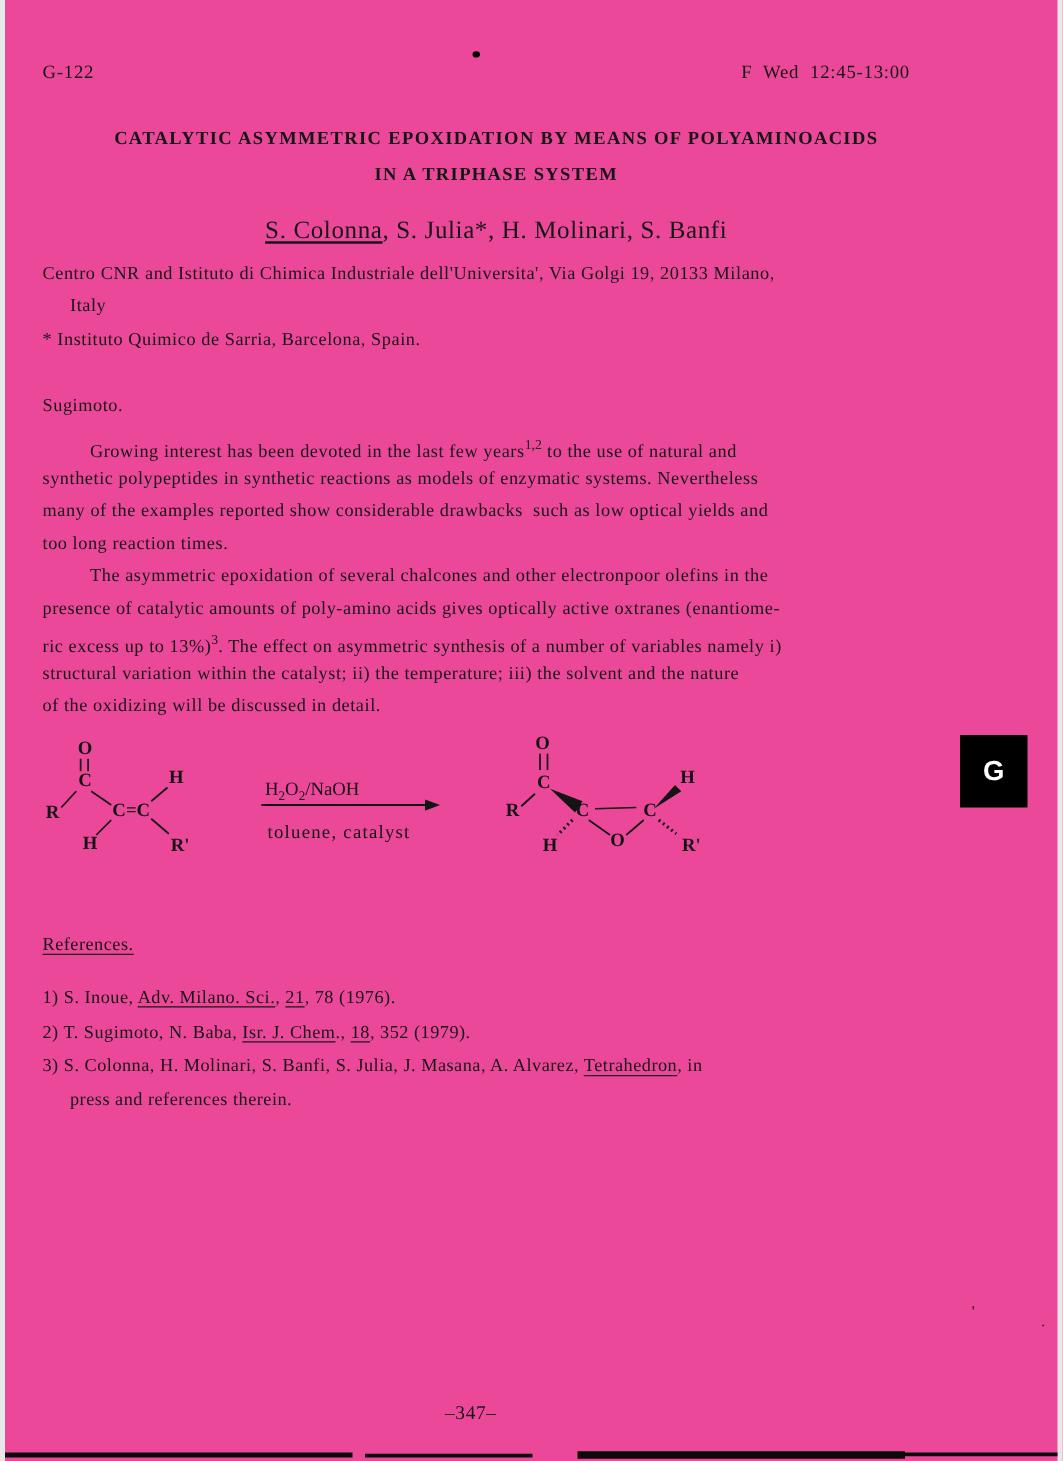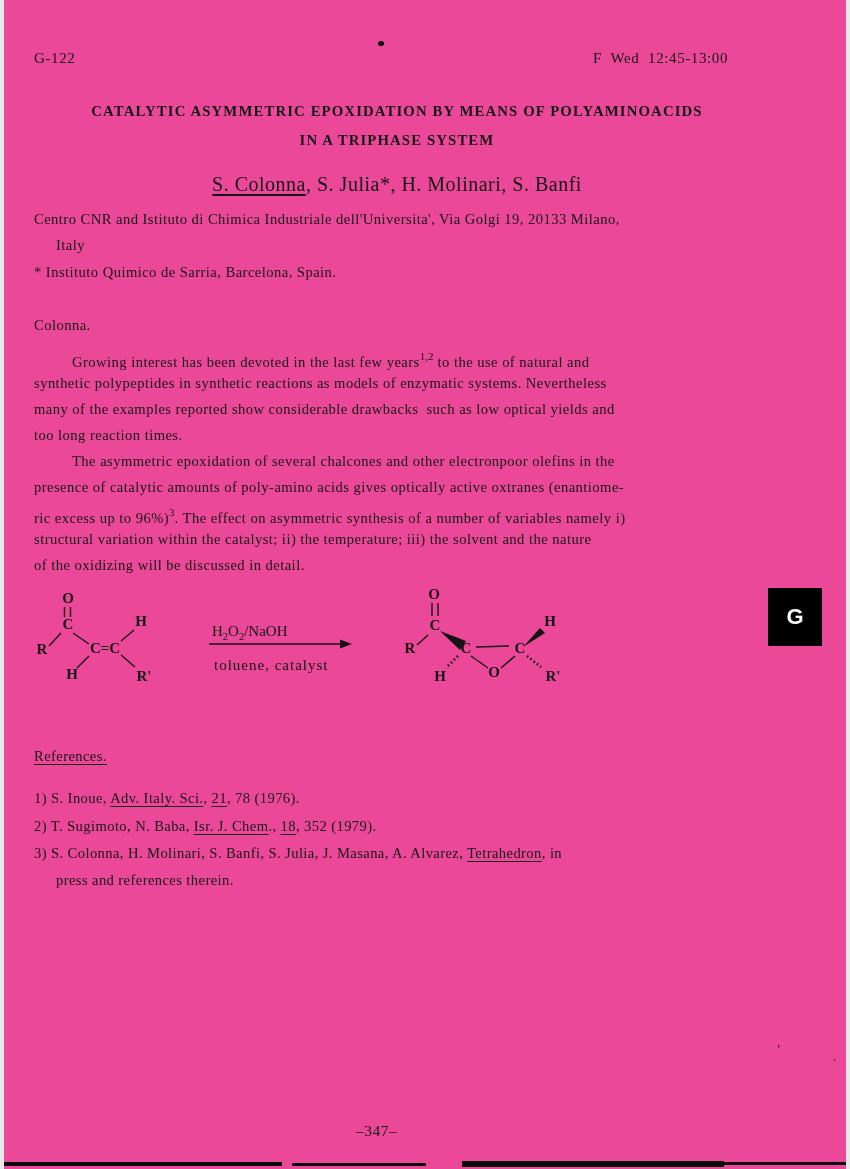--- a/index.html
+++ b/index.html
@@ -37,30 +37,30 @@
 
   <div class="abs title" style="top:103px;text-align:center;">CATALYTIC ASYMMETRIC EPOXIDATION BY MEANS OF POLYAMINOACIDS</div>
   <div class="abs title" style="top:132px;">IN A TRIPHASE SYSTEM</div>
 
   <div class="abs authors" style="top:173px;"><span class="u">S. Colonna</span><span>, S. Julia*, H. Molinari, S. Banfi</span></div>
 
   <div class="abs line" style="left:30px;top:206px;">Centro CNR and Istituto di Chimica Industriale dell'Universita', Via Golgi 19, 20133 Milano,</div>
   <div class="abs line" style="left:30px;top:232px;margin-left:22px;">Italy</div>
   <div class="abs line" style="left:30px;top:259px;">* Instituto Quimico de Sarria, Barcelona, Spain.</div>
 
-  <div class="abs line" style="left:30px;top:312px;">Colonna.</div>
+  <div class="abs line" style="left:30px;top:312px;">Sugimoto.</div>
 
   <div class="abs line" style="left:68px;top:344px;"><span>Growing interest has been devoted in the last few years</span><sup class="scr">1,2</sup><span> to the use of natural and</span></div>
   <div class="abs line" style="left:30px;top:370px;">synthetic polypeptides in synthetic reactions as models of enzymatic systems. Nevertheless</div>
   <div class="abs line" style="left:30px;top:396px;">many of the examples reported show considerable drawbacks  such as low optical yields and</div>
   <div class="abs line" style="left:30px;top:422px;">too long reaction times.</div>
 
   <div class="abs line" style="left:68px;top:448px;">The asymmetric epoxidation of several chalcones and other electronpoor olefins in the</div>
   <div class="abs line" style="left:30px;top:474px;">presence of catalytic amounts of poly-amino acids gives optically active oxtranes (enantiome-</div>
-  <div class="abs line" style="left:30px;top:500px;"><span>ric excess up to 96%)</span><sup class="scr">3</sup><span>. The effect on asymmetric synthesis of a number of variables namely i)</span></div>
+  <div class="abs line" style="left:30px;top:500px;"><span>ric excess up to 13%)</span><sup class="scr">3</sup><span>. The effect on asymmetric synthesis of a number of variables namely i)</span></div>
   <div class="abs line" style="left:30px;top:526px;">structural variation within the catalyst; ii) the temperature; iii) the solvent and the nature</div>
   <div class="abs line" style="left:30px;top:552px;">of the oxidizing will be discussed in detail.</div>
 
   <svg class="abs" style="left:0;top:580px;" width="680" height="125" viewBox="0 580 680 125">
     <g stroke="#141414" stroke-width="1.4" fill="none">
 
       <line x1="60.5" y1="607" x2="60.5" y2="617"></line>
       <line x1="66.5" y1="607" x2="66.5" y2="617"></line>
 
       <line x1="45" y1="646" x2="57" y2="633"></line>
@@ -119,21 +119,21 @@
       <text x="436" y="681">H</text>
       <text x="546" y="626">H</text>
       <text x="549" y="681">R'</text>
     </g>
   </svg>
 
   <div class="abs gtab" style="left:764px;top:588px;">G</div>
 
   <div class="abs refline u" style="left:30px;top:748px;">References.</div>
 
-  <div class="abs refline" style="left:30px;top:790px;"><span>1) S. Inoue, </span><span class="u">Adv. Italy. Sci.</span><span>, </span><span class="u">21</span><span>, 78 (1976).</span></div>
+  <div class="abs refline" style="left:30px;top:790px;"><span>1) S. Inoue, </span><span class="u">Adv. Milano. Sci.</span><span>, </span><span class="u">21</span><span>, 78 (1976).</span></div>
 
   <div class="abs refline" style="left:30px;top:818px;"><span>2) T. Sugimoto, N. Baba, </span><span class="u">Isr. J. Chem</span><span>., </span><span class="u">18</span><span>, 352 (1979).</span></div>
 
   <div class="abs refline" style="left:30px;top:845px;"><span>3) S. Colonna, H. Molinari, S. Banfi, S. Julia, J. Masana, A. Alvarez, </span><span class="u">Tetrahedron</span><span>, in</span></div>
   <div class="abs refline" style="left:52px;top:872px;">press and references therein.</div>
 
   <div class="abs" style="left:352px;top:1122px;font-size:15.5px;letter-spacing:.5px;">–347–</div>
 
   <div class="speck" style="left:773px;top:1042px;font-weight:bold;">'</div>
   <div class="speck" style="left:829px;top:1050px;">.</div>

